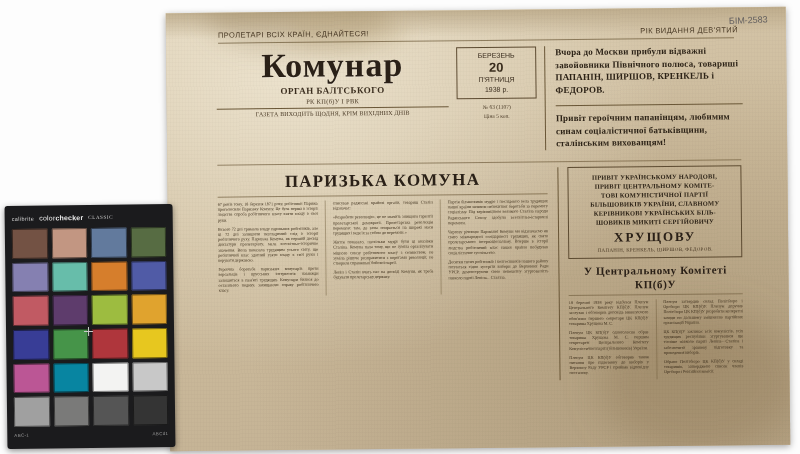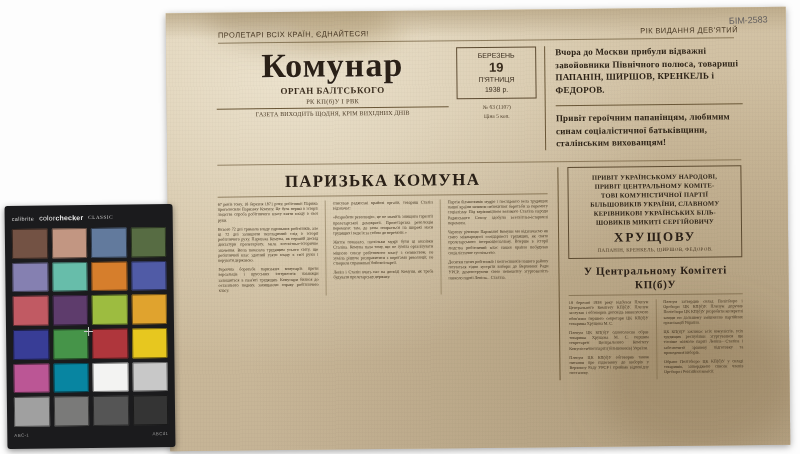--- a/index.html
+++ b/index.html
@@ -163,21 +163,21 @@
         <div class="head-left">
           <div class="title">Комунар</div>
           <div class="org">ОРГАН БАЛТСЬКОГО</div>
           <div class="org2">РК КП(б)У І РВК</div>
           <div class="org3">ГАЗЕТА ВИХОДИТЬ ЩОДНЯ, КРІМ ВИХІДНИХ ДНІВ</div>
         </div>
 
         <div style="display:flex;flex-direction:column;align-items:center;">
           <div class="head-date">
             <div>БЕРЕЗЕНЬ</div>
-            <div style="font-size:13px;line-height:14px;font-weight:700;">19</div>
+            <div style="font-size:13px;line-height:14px;font-weight:700;">20</div>
             <div>П'ЯТНИЦЯ</div>
             <div>1938 р.</div>
           </div>
           <div class="date-sub">№ 63 (1107)</div>
           <div class="date-sub" style="margin-top:1px;">Ціна 5 коп.</div>
         </div>
 
         <div class="head-right">
           <div class="lead">Вчора до Москви прибули відважні завойовники Північного полюса, товариші ПАПАНІН, ШИРШОВ, КРЕНКЕЛЬ і ФЕДОРОВ.</div>
           <div class="lead second">Привіт героїчним папанінцям, любимим синам соціалістичної батьківщини, сталінським вихованцям!</div>

